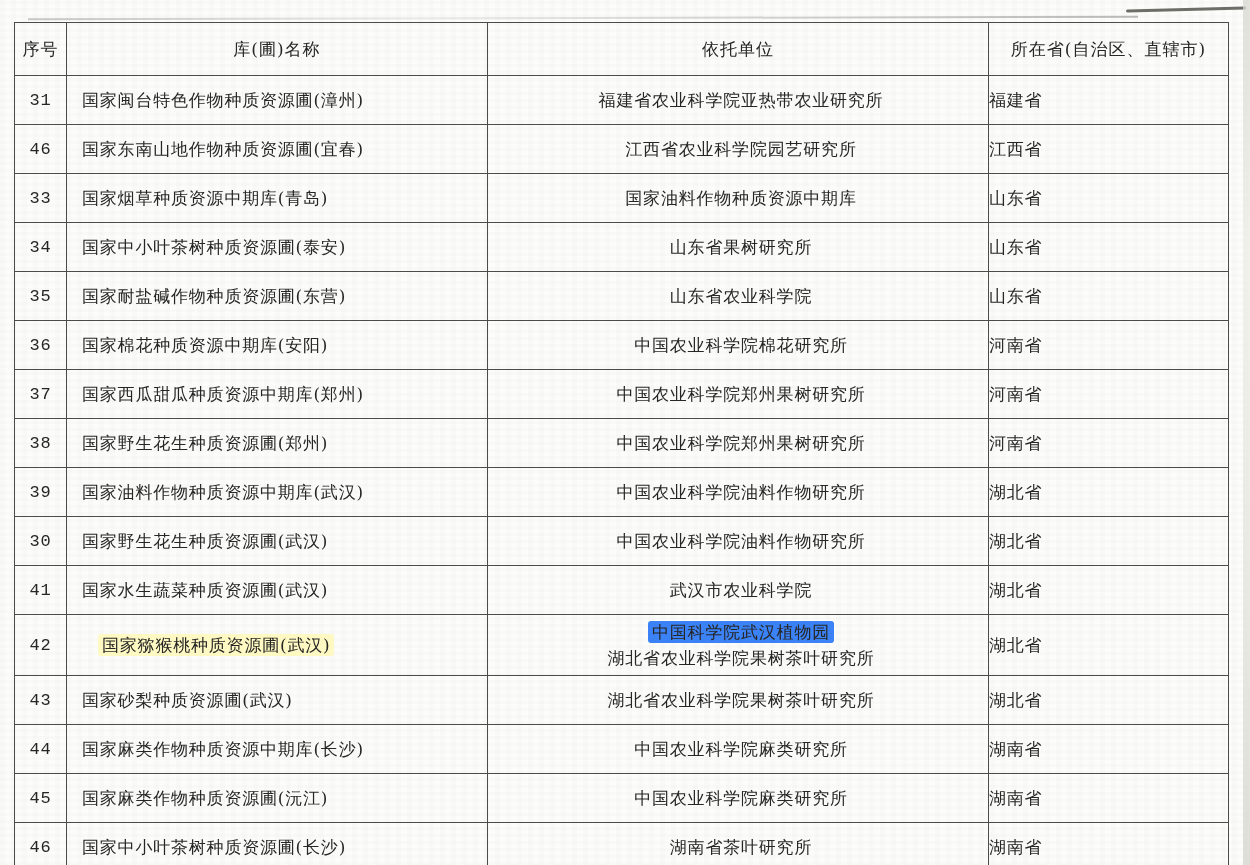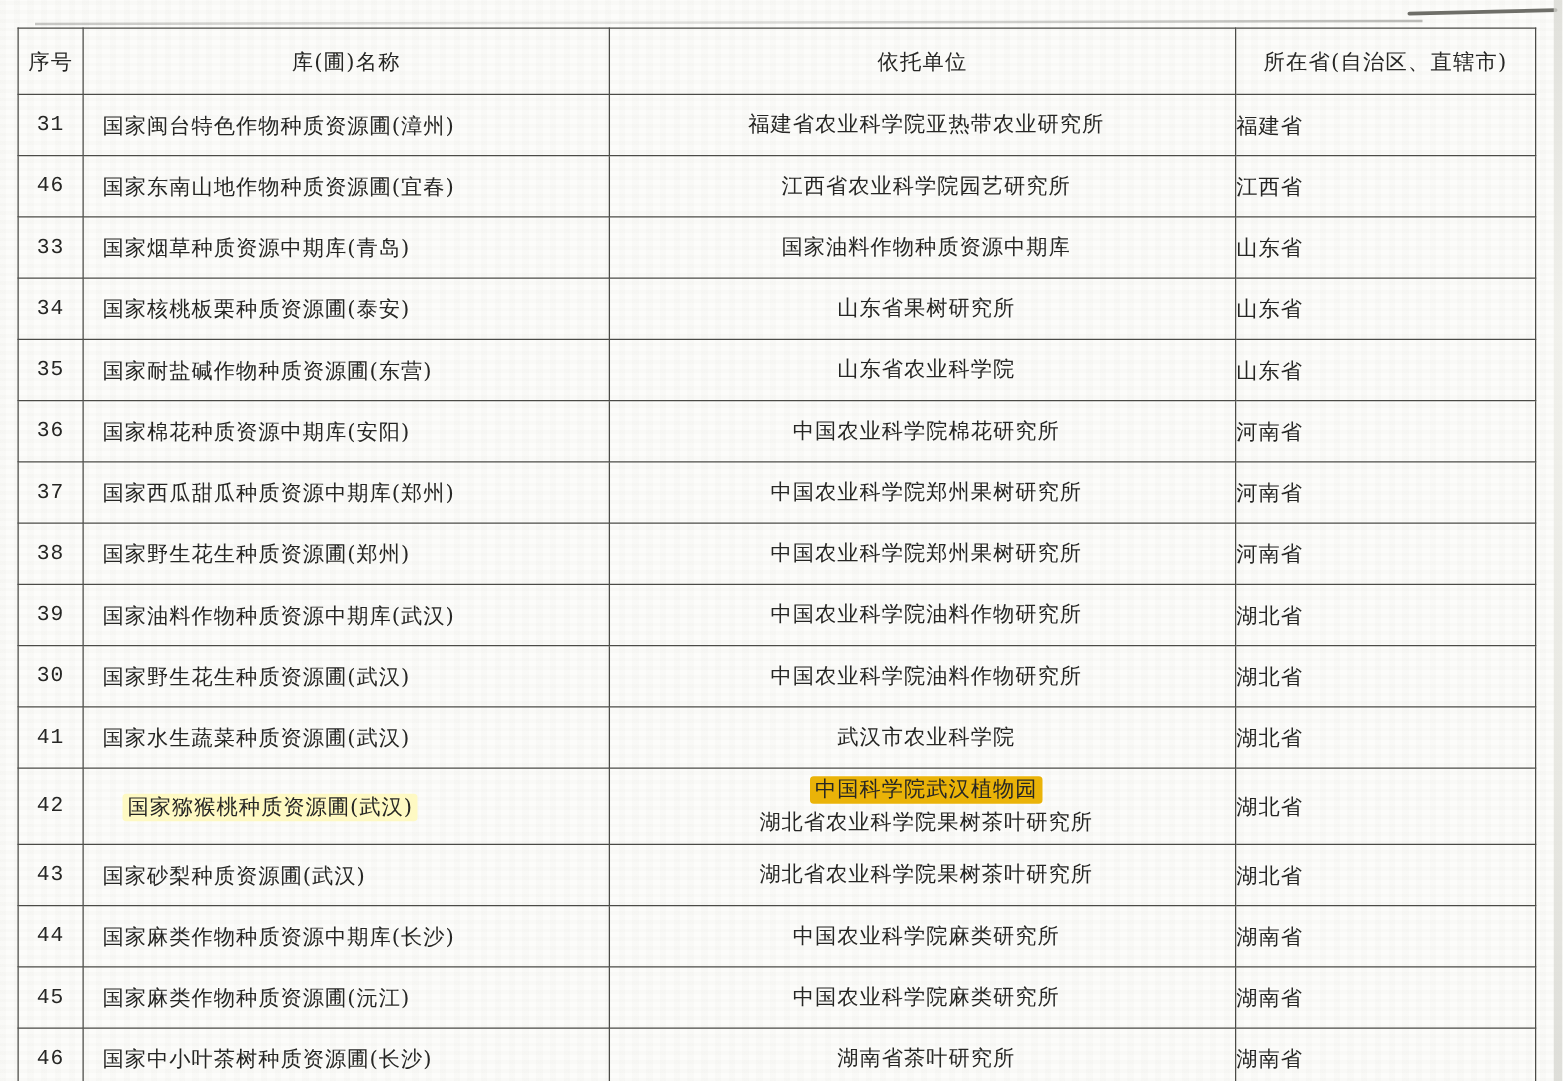--- a/index.html
+++ b/index.html
@@ -105,21 +105,21 @@
       <tr>
         <td class="num-cell">33</td>
         <td class="name-cell"><span>国家烟草种质资源中期库(青岛)</span></td>
         <td class="org-cell">
           <div class="org-line"><span>国家油料作物种质资源中期库</span></div>
         </td>
         <td class="prov-cell">山东省</td>
       </tr>
       <tr>
         <td class="num-cell">34</td>
-        <td class="name-cell"><span>国家核桃板栗种质资源圃(泰安)</span></td>
+        <td class="name-cell"><span>国家中小叶茶树种质资源圃(泰安)</span></td>
         <td class="org-cell">
           <div class="org-line"><span>山东省果树研究所</span></div>
         </td>
         <td class="prov-cell">山东省</td>
       </tr>
       <tr>
         <td class="num-cell">35</td>
         <td class="name-cell"><span>国家耐盐碱作物种质资源圃(东营)</span></td>
         <td class="org-cell">
           <div class="org-line"><span>山东省农业科学院</span></div>
@@ -171,21 +171,21 @@
         <td class="name-cell"><span>国家水生蔬菜种质资源圃(武汉)</span></td>
         <td class="org-cell">
           <div class="org-line"><span>武汉市农业科学院</span></div>
         </td>
         <td class="prov-cell">湖北省</td>
       </tr>
       <tr class="tall-row">
         <td class="num-cell">42</td>
         <td class="name-cell"><span class="hl" style="background: #fef9c3; margin-left: 16px;">国家猕猴桃种质资源圃(武汉)</span></td>
         <td class="org-cell">
-          <div class="org-line"><span class="hl" style="background: #eab308;">中国科学院武汉植物园</span></div>
+          <div class="org-line"><span class="hl" style="background: #3b82f6;">中国科学院武汉植物园</span></div>
           <div class="org-line"><span>湖北省农业科学院果树茶叶研究所</span></div>
         </td>
         <td class="prov-cell">湖北省</td>
       </tr>
       <tr>
         <td class="num-cell">43</td>
         <td class="name-cell"><span>国家砂梨种质资源圃(武汉)</span></td>
         <td class="org-cell">
           <div class="org-line"><span>湖北省农业科学院果树茶叶研究所</span></div>
         </td>

